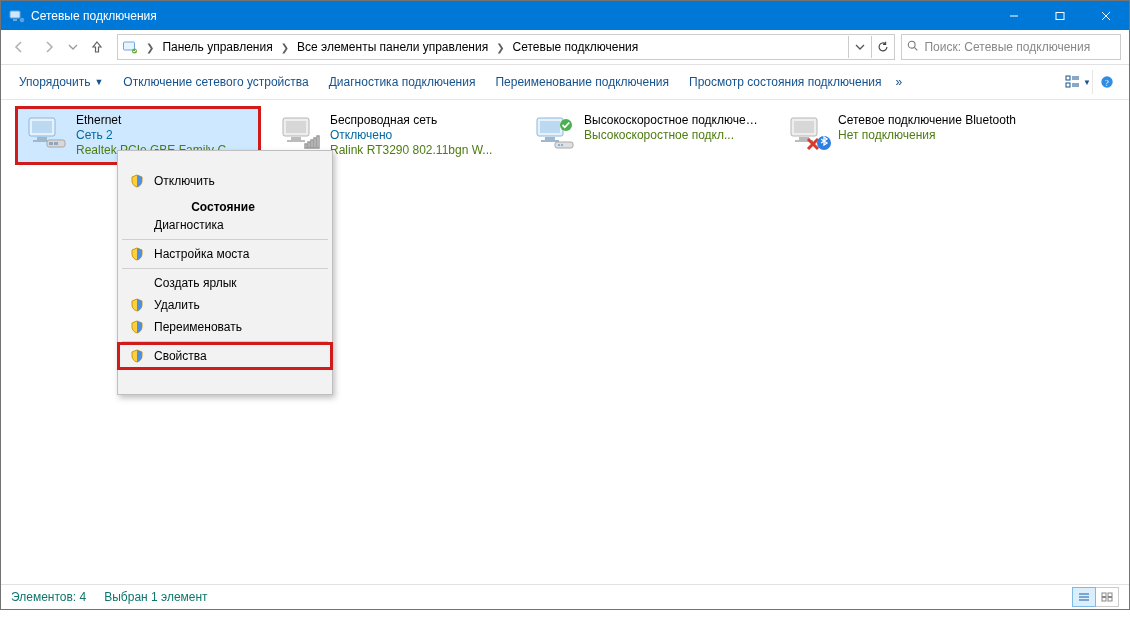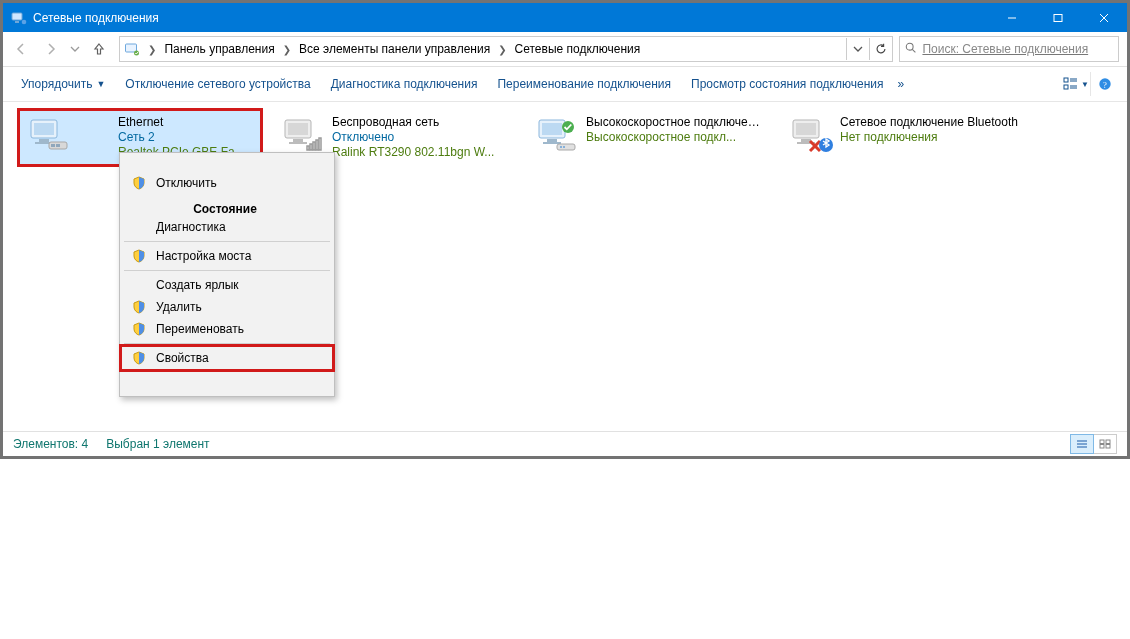--- a/index.html
+++ b/index.html
@@ -9,23 +9,23 @@
     height: 639px;
     font-family: "Segoe UI", Tahoma, sans-serif;
     font-size: 12px;
     background: #fff;
     overflow: hidden;
     color: #000;
     user-select: none;
   }
   .window {
     width: 1130px;
-    height: 459px;
+    height: 610px;
     background: #fff;
-    border: 3px solid #737373;
+    border: 1px solid #737373;
     box-sizing: border-box;
     display: flex;
     flex-direction: column;
   }
   
   .titlebar {
     background: #0078d7;
     height: 29px;
     display: flex;
     align-items: center;
@@ -84,21 +84,20 @@
   }
   .bc-drop, .bc-refresh {
     width:22px; height:22px; display:flex;align-items:center;justify-content:center;
     color:#505050;
   }
   .bc-refresh { border-left:1px solid #ccc; }
   .searchbox {
     width: 210px; height: 24px; border:1px solid #ccc;
     display:flex; align-items:center; padding:0 4px; color:#777;
     margin-right:4px;
-    text-decoration:underline;
   }
   .searchbox input {
     border:none; outline:none; width:100%; font-size:12px; color:#000; background:transparent;
   }
   .searchbox input::placeholder{ color:#888; font-style: normal;}
   .searchbox .sicon { width:16px; margin-right:2px; color:#555; }
   
   .toolbar {
     height: 34px;
     display:flex; align-items:center;
@@ -138,21 +137,20 @@
     border: 1px solid transparent;
     box-sizing: border-box;
   }
   .nitem.selected {
     background: #cde8ff;
     border:1px solid #7abdf7;
   }
   .nitem.highlight {
     outline: 3px solid #d11a1a;
     outline-offset: -1px;
-    gap: 40px;
   }
   .nitem .icon {
     width: 48px; height:40px; flex:0 0 48px;
     display:flex; align-items:center; justify-content:center;
     margin-right:6px;
   }
   .nitem .texts { display:flex; flex-direction:column; line-height:15px; font-size:12px; overflow:hidden; }
   .nitem .l1 { color:#000; white-space:nowrap; overflow:hidden; text-overflow:ellipsis; }
   .nitem .l2 { color:#0369a1; white-space:nowrap; overflow:hidden; text-overflow:ellipsis; }
   .nitem .l3 { color:#4d7c0f; white-space:nowrap; overflow:hidden; text-overflow:ellipsis; }

